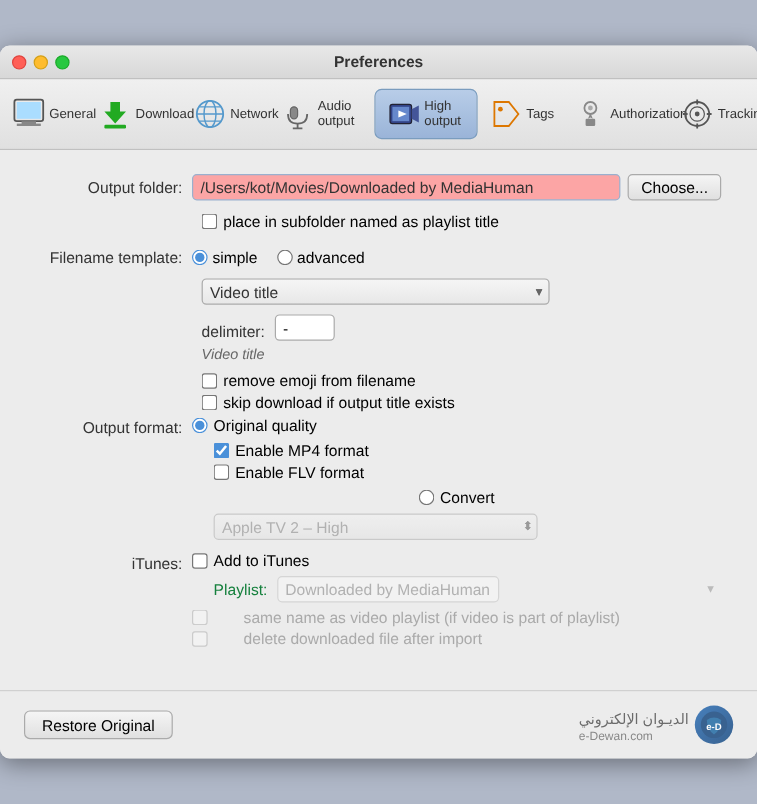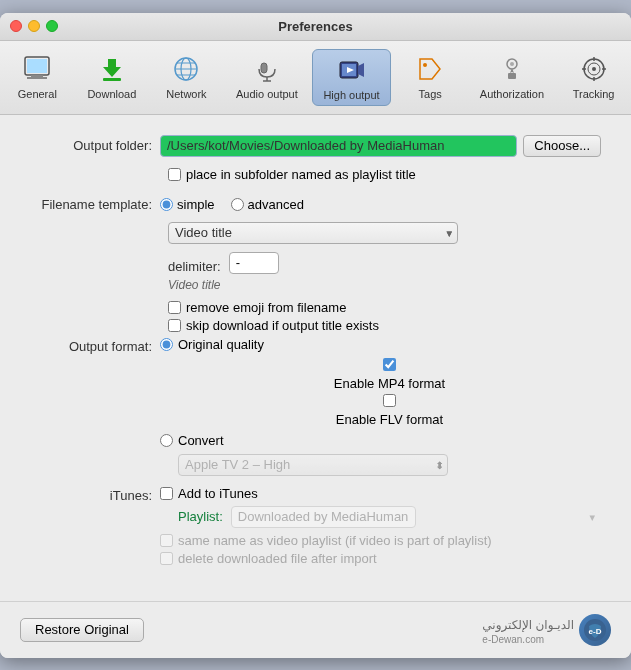--- a/index.html
+++ b/index.html
@@ -52,21 +52,21 @@
 
     .toolbar {
       background: linear-gradient(to bottom, #f0f0f0, #e0e0e0);
       border-bottom: 1px solid #c0c0c0;
       display: flex;
       justify-content: space-around;
       padding: 8px 0 8px;
     }
     .toolbar-item {
       display: flex;
-      flex-direction: column;
+      flex-direction: row;
       align-items: center;
       gap: 3px;
       cursor: pointer;
       padding: 4px 10px;
       border-radius: 6px;
       min-width: 70px;
     }
     .toolbar-item.active {
       background: linear-gradient(to bottom, #b8cde8, #9ab4d8);
       border: 1px solid #7a9cbe;
@@ -117,21 +117,21 @@
       gap: 6px;
       flex: 1;
     }
     .folder-input {
       flex: 1;
       height: 22px;
       border: 1px solid #9ab0ce;
       border-radius: 4px;
       padding: 2px 6px;
       font-size: 13px;
-      background: #22c55e;
+      background: #fca5a5;
       color: #333;
       outline: none;
     }
     .choose-btn {
       height: 22px;
       padding: 0 10px;
       background: linear-gradient(to bottom, #f5f5f5, #e0e0e0);
       border: 1px solid #aaa;
       border-radius: 4px;
       font-size: 13px;
@@ -262,29 +262,29 @@
     .radio-main input[type="radio"] {
       accent-color: #4a90d9;
     }
 
     .format-checkboxes {
       margin-left: 18px;
       margin-bottom: 6px;
     }
     .format-checkboxes .checkbox-row {
       margin-bottom: 3px;
-      flex-direction: column;
     }
 
     .convert-option {
       display: flex;
       align-items: center;
       gap: 5px;
       margin-bottom: 6px;
       font-size: 13px;
+      justify-content: center;
     }
 
     .convert-select-row {
       margin-left: 18px;
     }
     .mac-select-large {
       height: 22px;
       width: 270px;
       border: 1px solid #bbb;
       border-radius: 4px;
@@ -331,20 +331,21 @@
       background: #f5f5f5;
       font-size: 13px;
       color: #999;
       padding: 0 6px;
       cursor: not-allowed;
       appearance: none;
       -webkit-appearance: none;
     }
     .disabled-text {
       color: #aaa;
+      margin-left: 25px;
     }
 
     .footer {
       padding: 12px 20px;
       display: flex;
       justify-content: space-between;
       align-items: center;
       background: #ececec;
       border-top: 1px solid #d0d0d0;
     }

